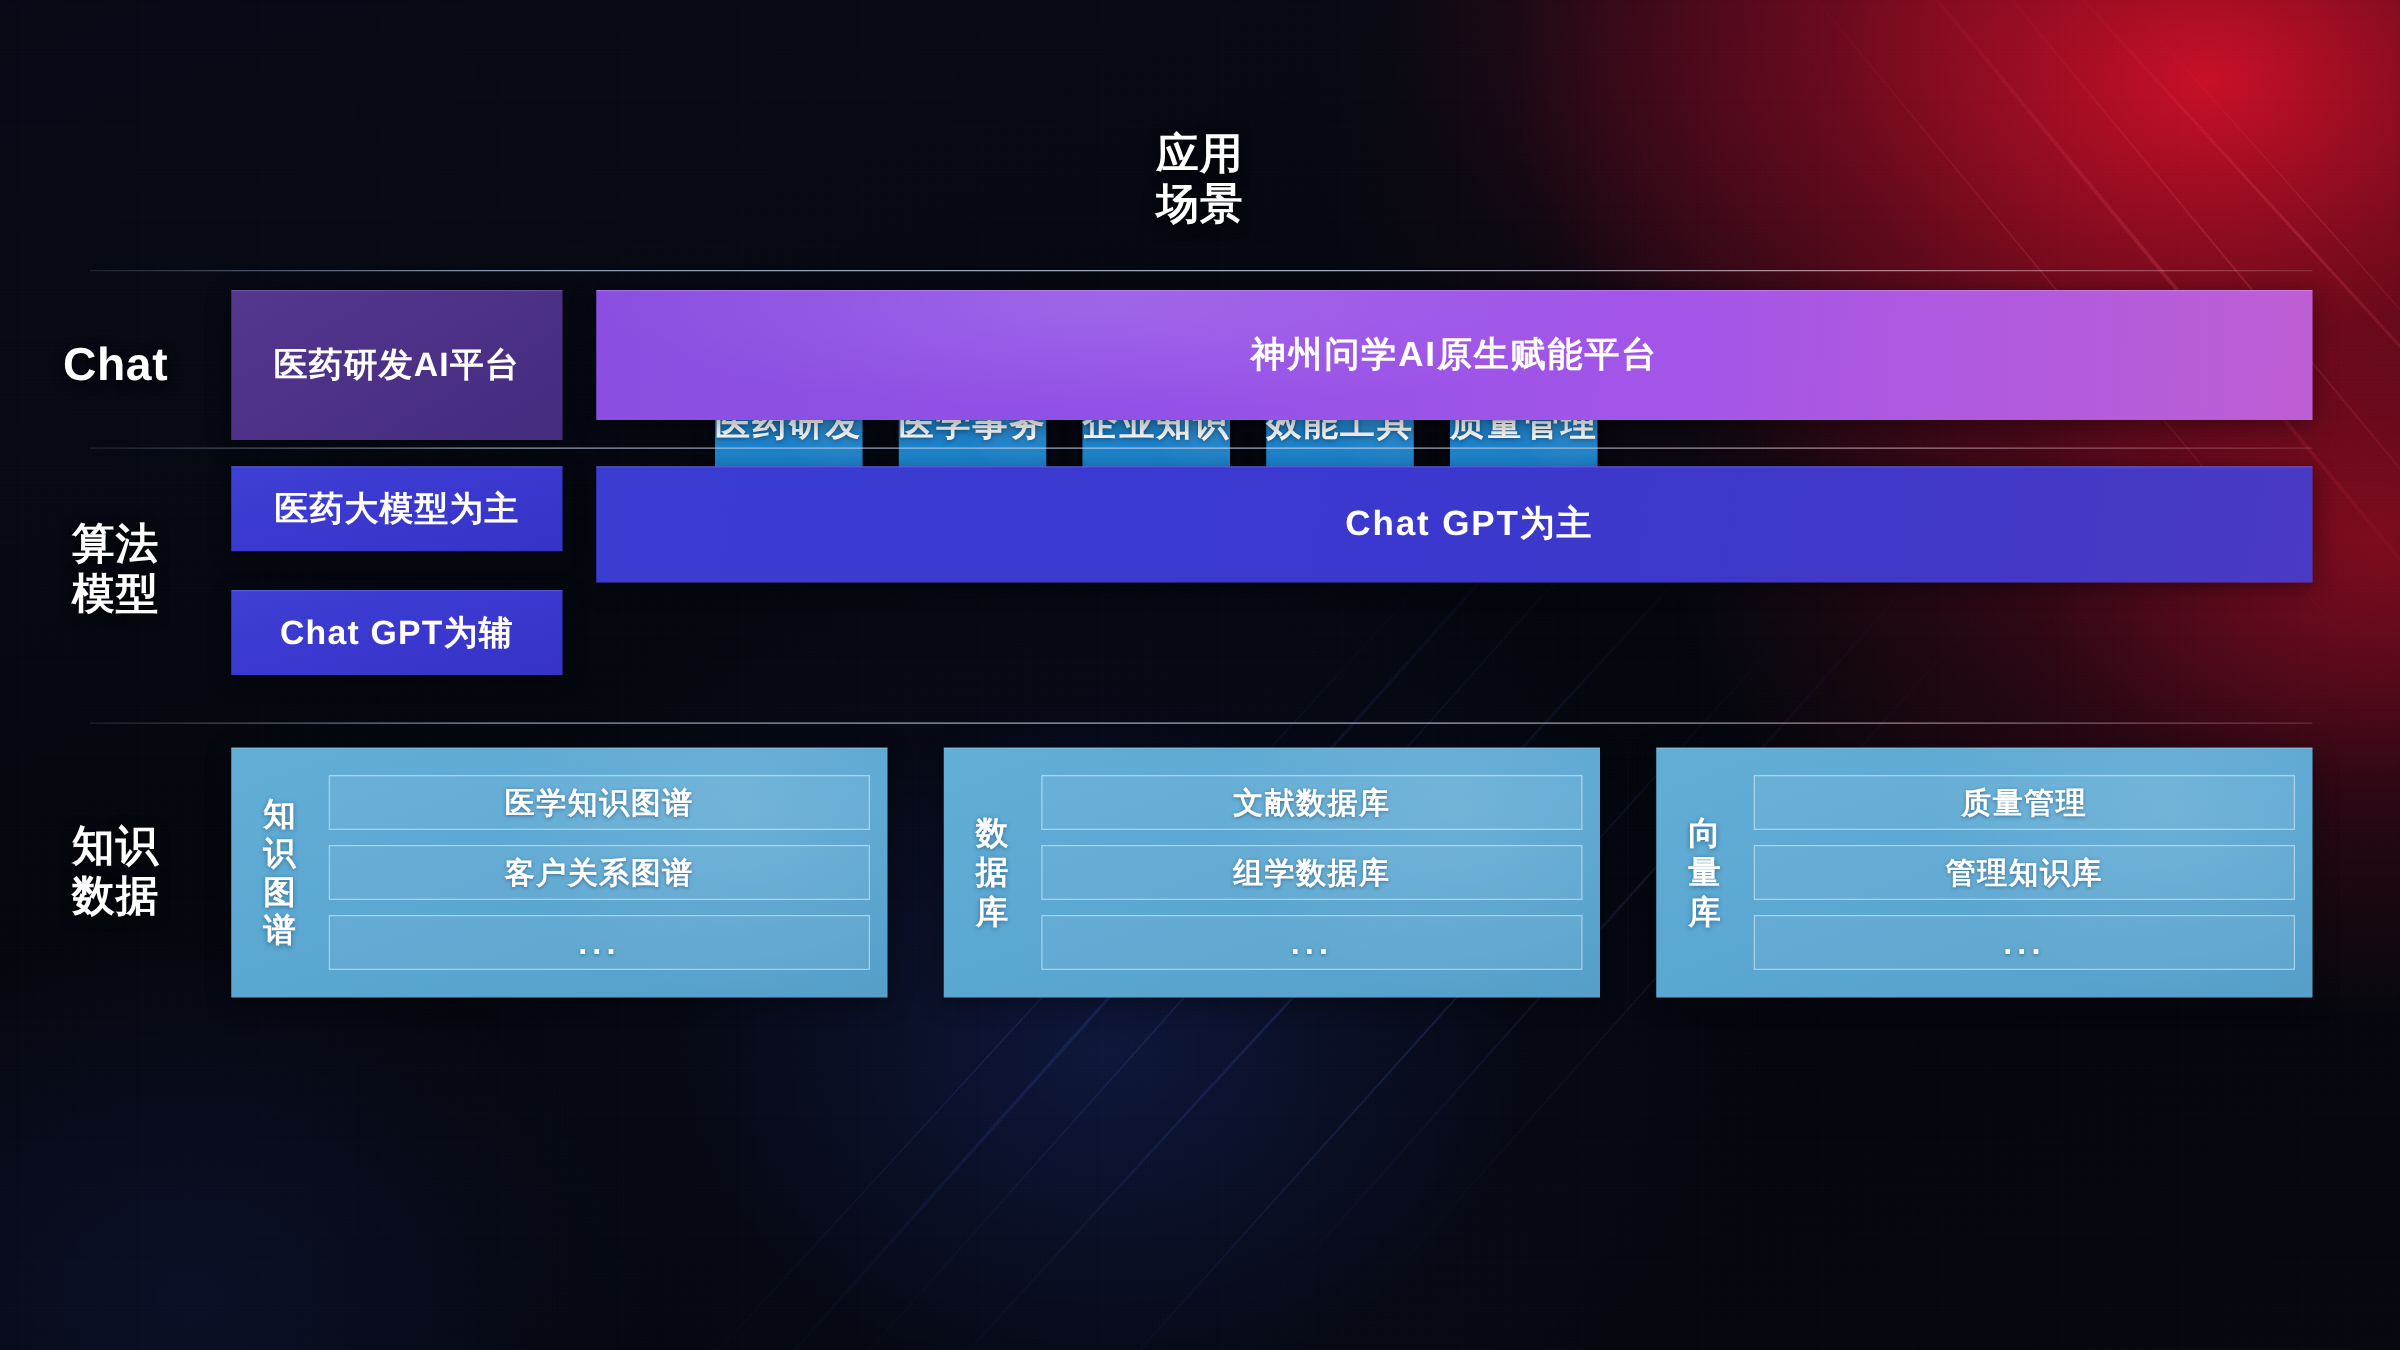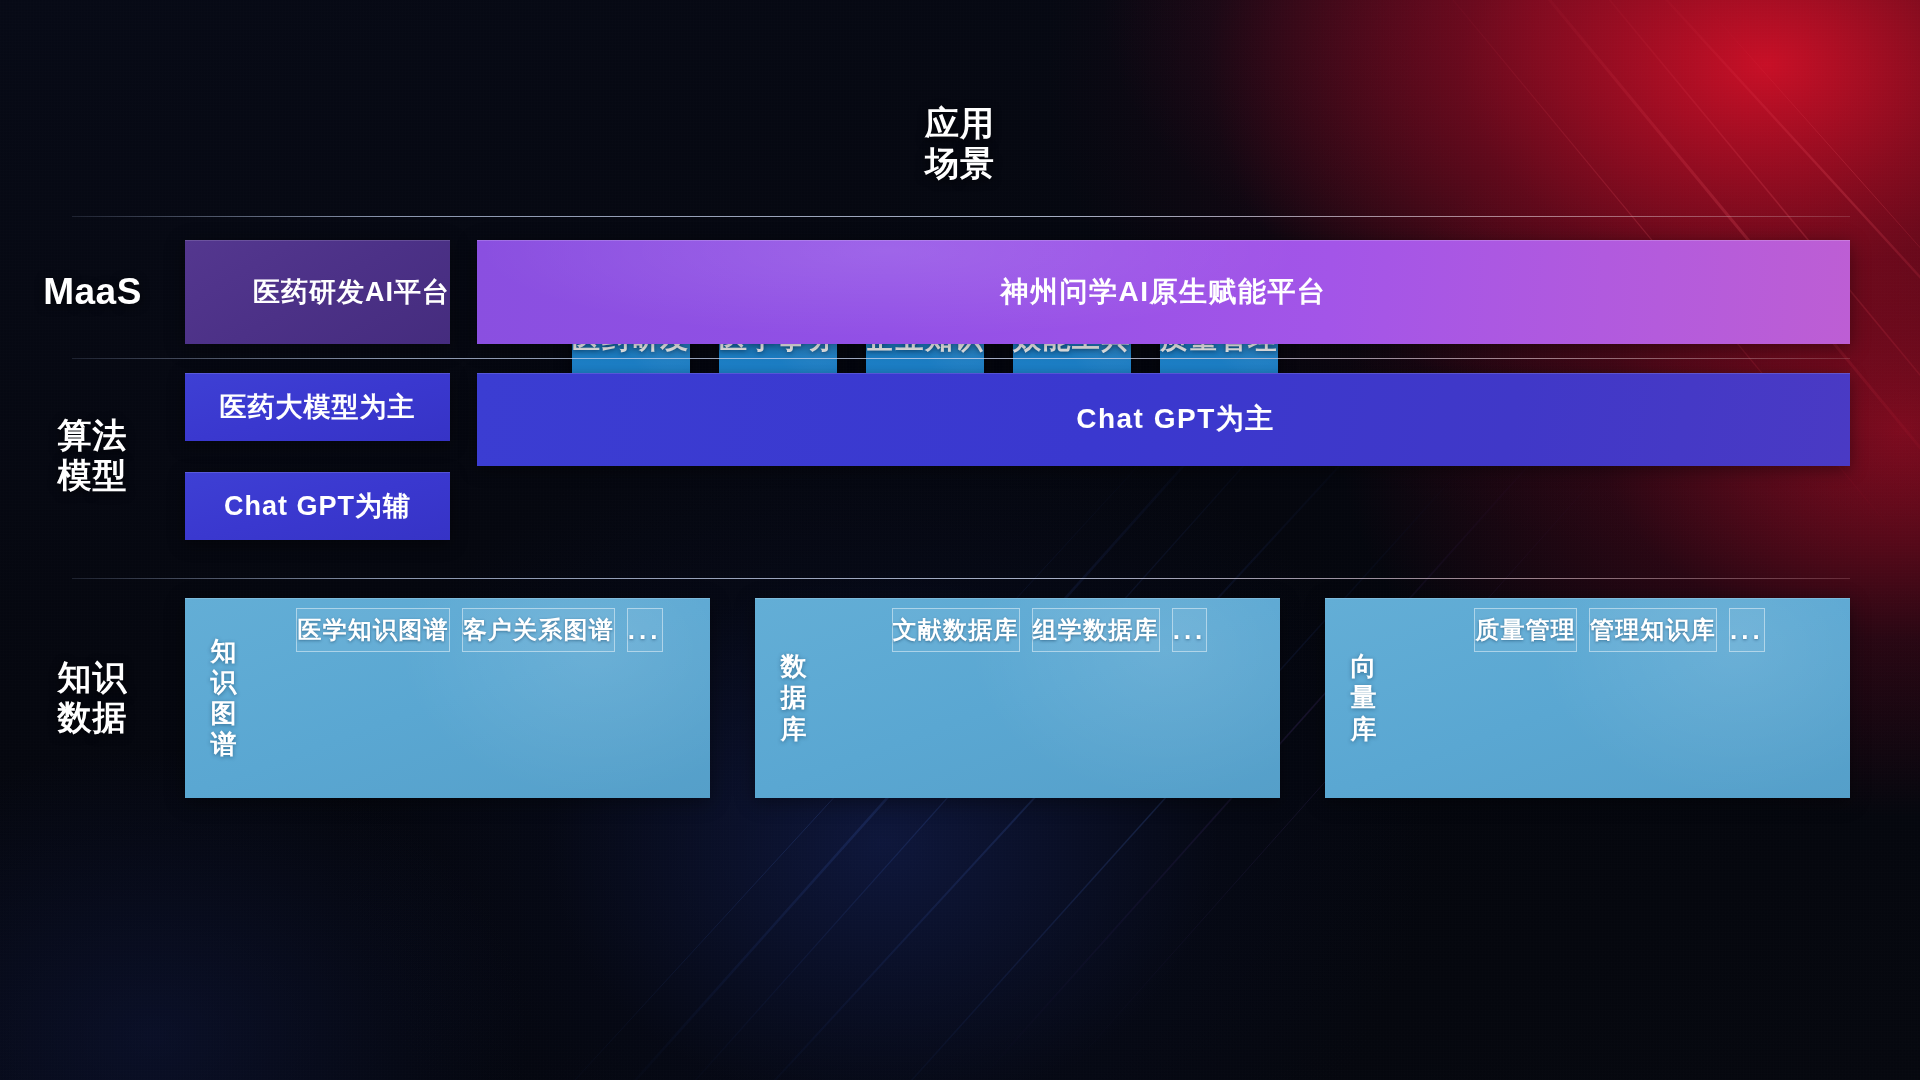--- a/index.html
+++ b/index.html
@@ -66,22 +66,22 @@
     position:relative;
   }
   .app-card::after{
     content:""; position:absolute; inset:0; pointer-events:none;
     background:radial-gradient(ellipse 70% 120% at 85% 20%, rgba(255,255,255,.10), transparent 65%);
   }
 
   
   .maas-wrap { display:flex; gap:27px; width:100%; }
   .maas-left {
-    width:265px; flex:0 0 265px; height:104px;
-    display:flex; align-items:center; justify-content:flex-end;
+    width:265px; flex:0 0 265px; height:120px;
+    display:flex; align-items:center; justify-content:center;
     font-size:27px; font-weight:700; color:#ffffff; letter-spacing:1px;
     background:linear-gradient(150deg,#54378f 0%,#4c3187 50%,#452c7e 100%);
     box-shadow:inset 0 1px 0 rgba(255,255,255,.14), 0 4px 18px rgba(0,0,0,.40);
   }
   .maas-right {
     flex:1 1 auto; height:104px;
     display:flex; align-items:center; justify-content:center;
     font-size:28px; font-weight:700; color:#ffffff; letter-spacing:1.5px;
     background:linear-gradient(93deg,#8a4fe0 0%,#9250e6 30%,#a355e8 62%,#b45bdc 86%,#bd5ed4 100%);
     box-shadow:inset 0 1px 0 rgba(255,255,255,.18), 0 4px 18px rgba(0,0,0,.40);
@@ -126,21 +126,21 @@
   }
   .know-label {
     width:78px; flex:0 0 78px;
     display:flex; align-items:center; justify-content:center;
     color:#ffffff; font-weight:700; font-size:26px; line-height:1.20;
     letter-spacing:1px; text-align:center; white-space:pre-line;
     text-shadow:0 1px 4px rgba(0,40,70,.45);
     position:relative; z-index:1;
   }
   .know-items {
-    flex:1 1 auto; display:flex; flex-direction:row; justify-content:center;
+    flex:1 1 auto; display:flex; flex-direction:column; justify-content:center;
     gap:12px; position:relative; z-index:1;
   }
   .know-item {
     height:44px;
     display:flex; align-items:center; justify-content:center;
     color:#ffffff; font-size:24px; font-weight:700; letter-spacing:1.2px;
     border:1px solid rgba(255,255,255,.46);
     background:rgba(255,255,255,.055);
     text-shadow:0 1px 3px rgba(0,40,70,.45);
   }
@@ -213,21 +213,21 @@
         <div class="app-card">
           <span>质量管理</span>
         </div>
       </div>
     </div>
   </div>
 
   <div class="divider" style="top:216px;"></div>
 
   <div class="row" style="top:240px; height:104px;">
-    <div class="rail latin">MaaS</div>
+    <div class="rail latin">Chat</div>
     <div class="content" style="padding-right:70px;">
       <div class="maas-wrap">
         <div class="maas-left">
           <span>医药研发AI平台</span>
         </div>
         <div class="maas-right">
           <span>神州问学AI原生赋能平台</span>
         </div>
       </div>
     </div>

